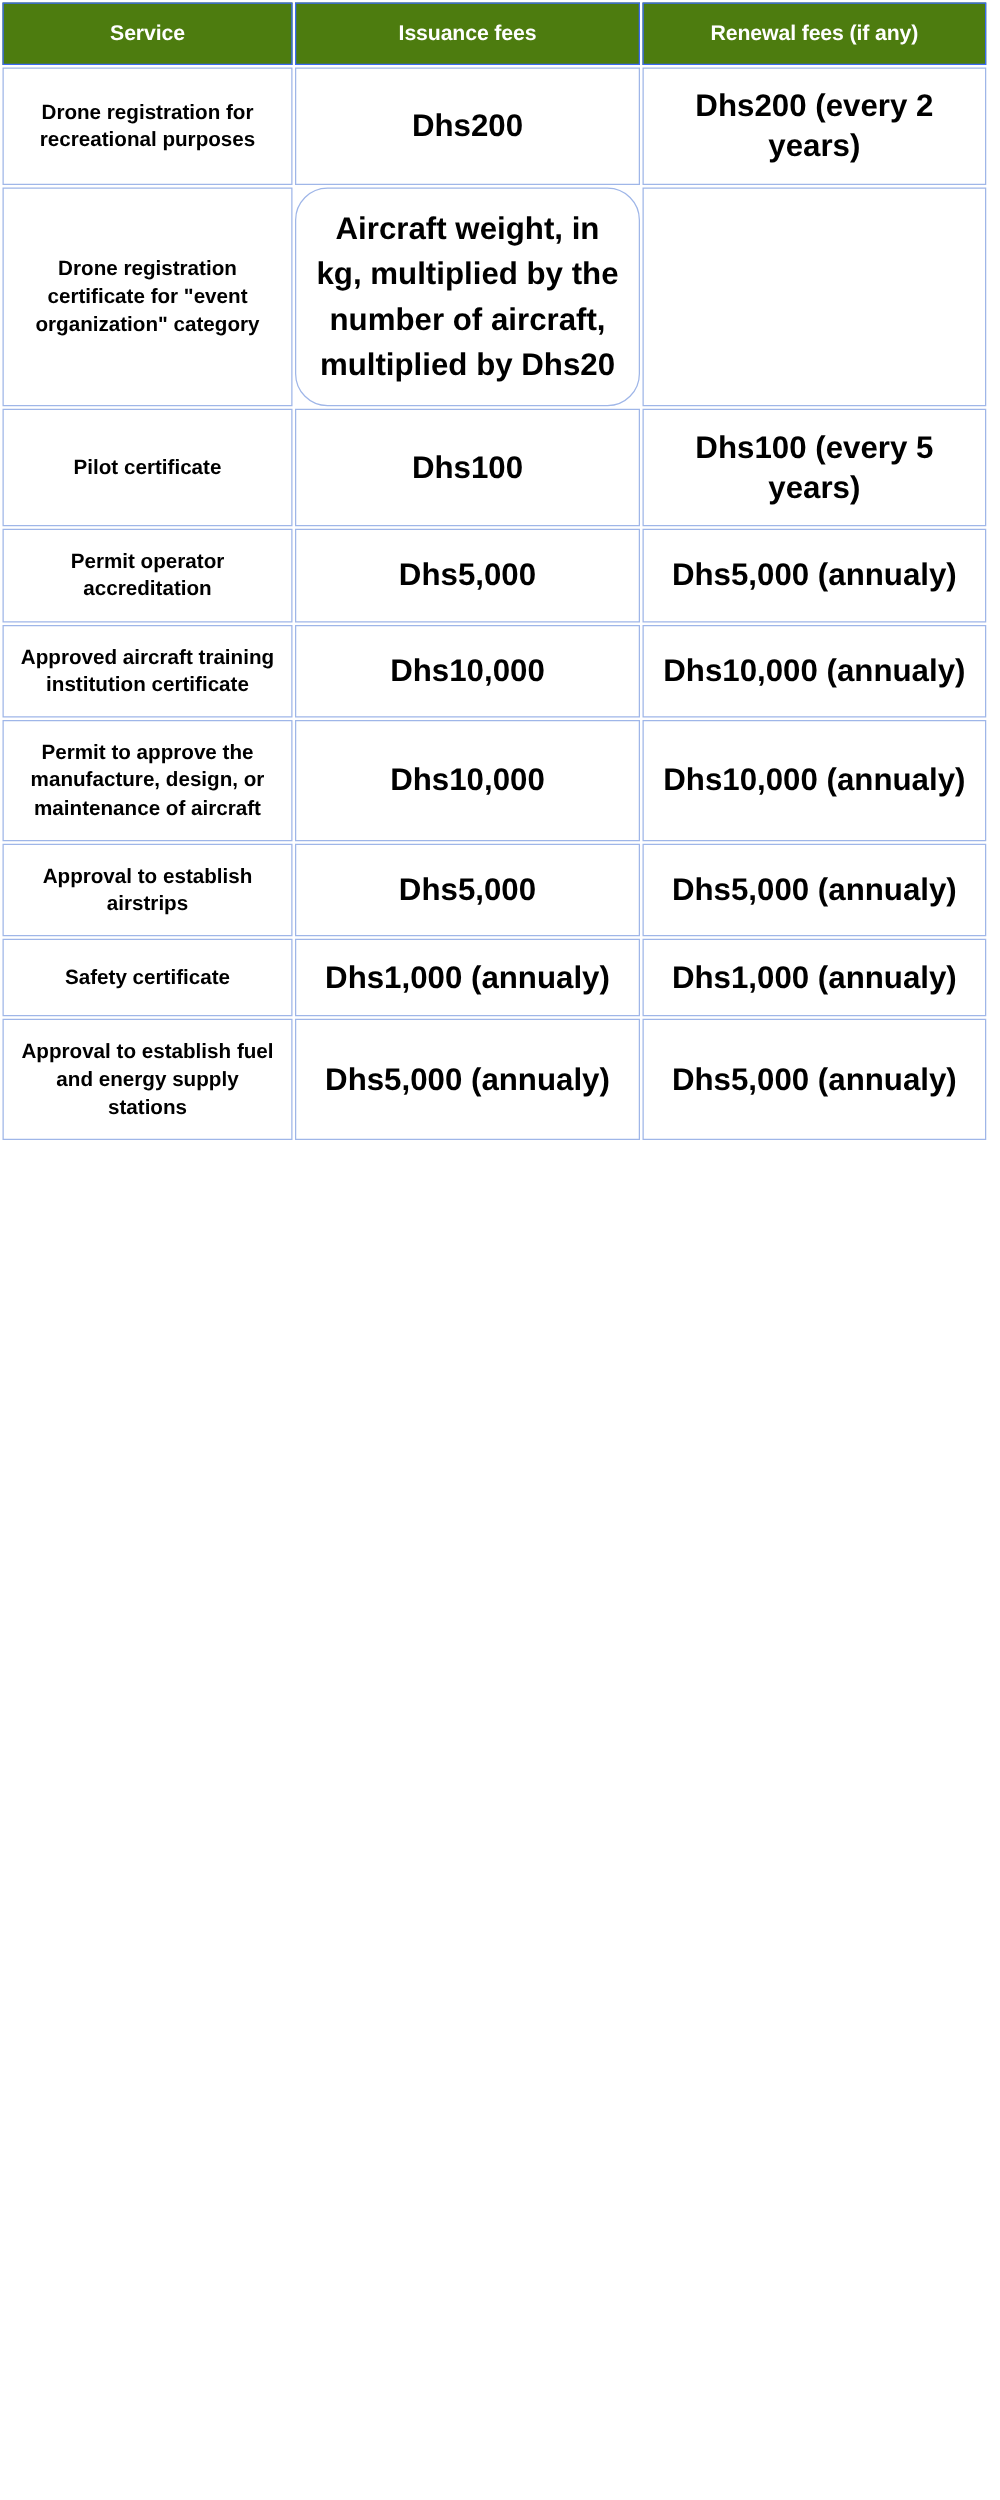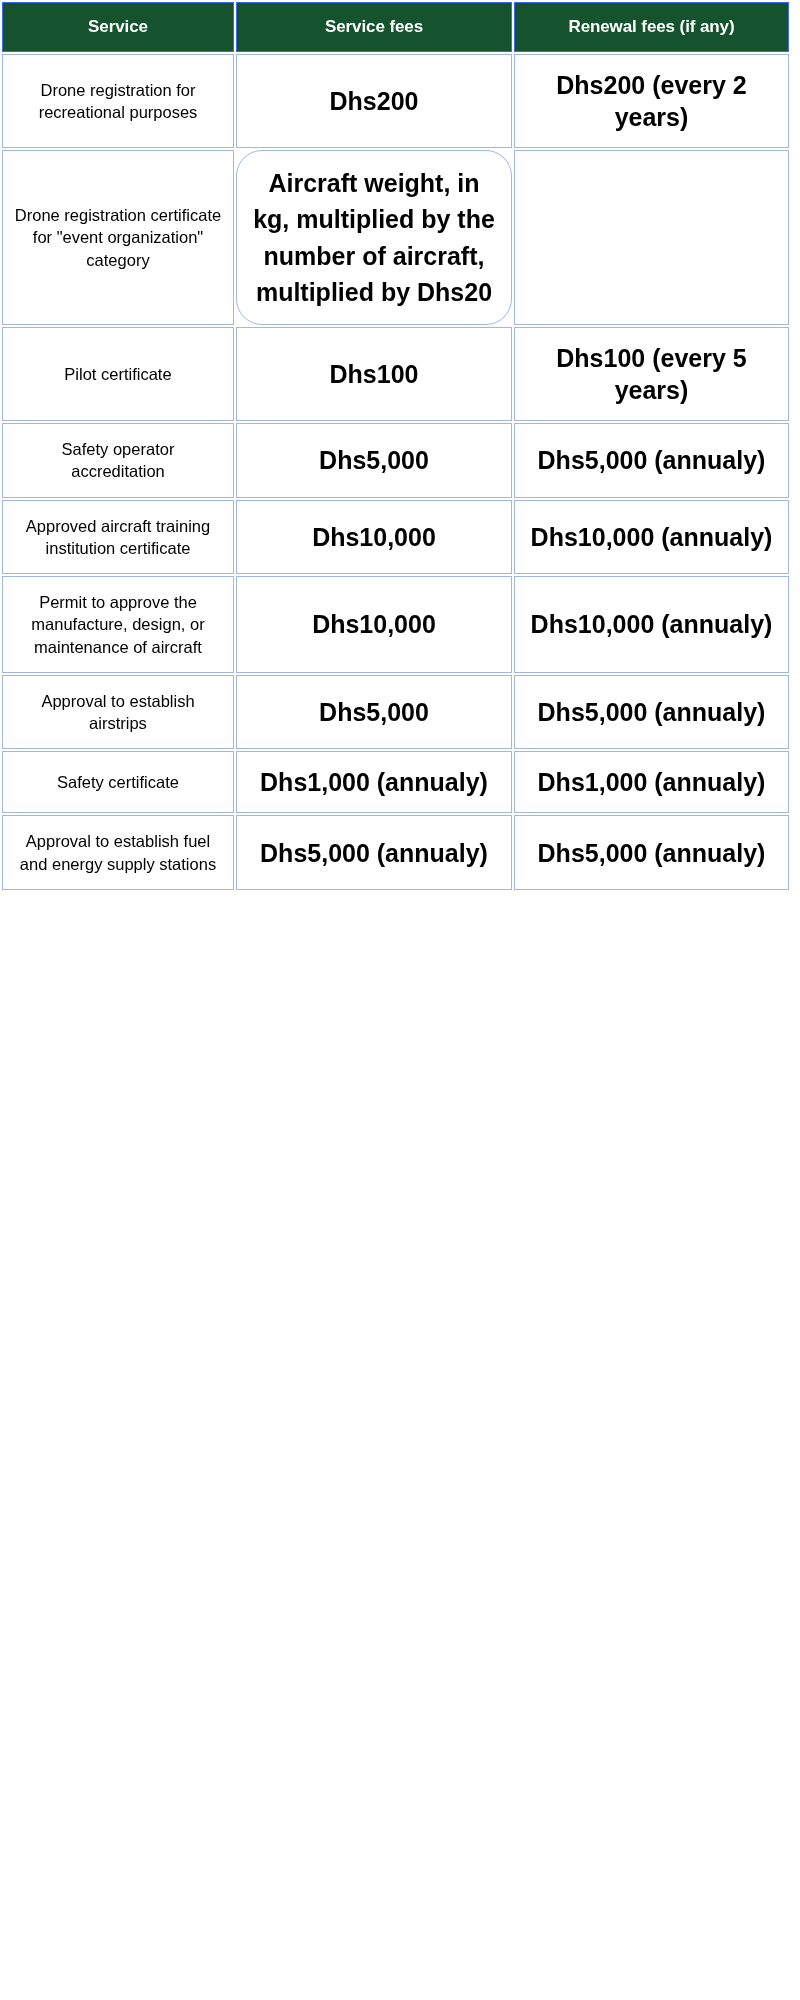--- a/index.html
+++ b/index.html
@@ -17,21 +17,21 @@
     border-collapse: separate;
     border-spacing: 2px;
     table-layout: fixed;
     margin: 0;
   }
   #fee-table col.c-service { width: 232px; }
   #fee-table col.c-issuance { width: 276px; }
   #fee-table col.c-renewal { width: 275px; }
 
   #fee-table thead th {
-    background: #14532d;
+    background: #4d7c0f;
     color: #ffffff;
     font-size: 17px;
     font-weight: bold;
     text-align: center;
     vertical-align: middle;
     padding: 14px 6px;
     border: 1px solid #3b6bf5;
     letter-spacing: -0.1px;
   }
 
@@ -39,21 +39,21 @@
     border: 1px solid #9fb6e8;
     background: #ffffff;
     text-align: center;
     vertical-align: middle;
     color: #000000;
     padding: 14px 10px;
     line-height: 1.3;
   }
   #fee-table tbody td.service {
     font-size: 16.5px;
-    font-weight: normal;
+    font-weight: bold;
     line-height: 1.35;
   }
   #fee-table tbody td.fee {
     font-size: 25px;
     font-weight: bold;
     line-height: 1.28;
   }
   #fee-table tbody td.fee.tall {
     font-size: 25px;
     line-height: 1.45;
@@ -68,42 +68,42 @@
 
 <table id="fee-table">
   <colgroup>
     <col class="c-service">
     <col class="c-issuance">
     <col class="c-renewal">
   </colgroup>
   <thead>
     <tr>
       <th>Service</th>
-      <th>Service fees</th>
+      <th>Issuance fees</th>
       <th>Renewal fees (if any)</th>
     </tr>
   </thead>
   <tbody id="tbody">
       <tr>
         <td class="service">Drone registration for recreational purposes</td>
         <td class="fee">Dhs200</td>
         <td class="fee">Dhs200 (every 2 years)</td>
       </tr>
       <tr>
         <td class="service">Drone registration certificate for "event organization" category</td>
         <td class="fee tall">Aircraft weight, in kg, multiplied by the number of aircraft, multiplied by Dhs20</td>
         <td class="empty"></td>
       </tr>
       <tr>
         <td class="service">Pilot certificate</td>
         <td class="fee">Dhs100</td>
         <td class="fee">Dhs100 (every 5 years)</td>
       </tr>
       <tr>
-        <td class="service">Safety operator accreditation</td>
+        <td class="service">Permit operator accreditation</td>
         <td class="fee">Dhs5,000</td>
         <td class="fee">Dhs5,000 (annualy)</td>
       </tr>
       <tr>
         <td class="service">Approved aircraft training institution certificate</td>
         <td class="fee">Dhs10,000</td>
         <td class="fee">Dhs10,000 (annualy)</td>
       </tr>
       <tr>
         <td class="service">Permit to approve the manufacture, design, or maintenance of aircraft</td>

